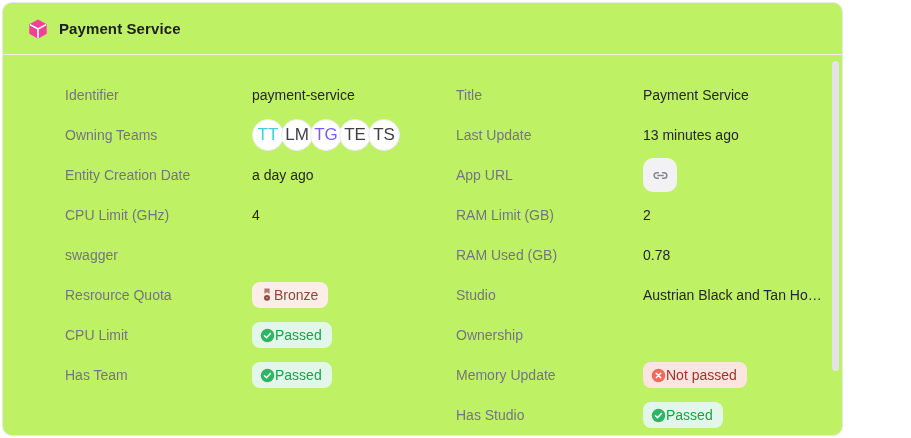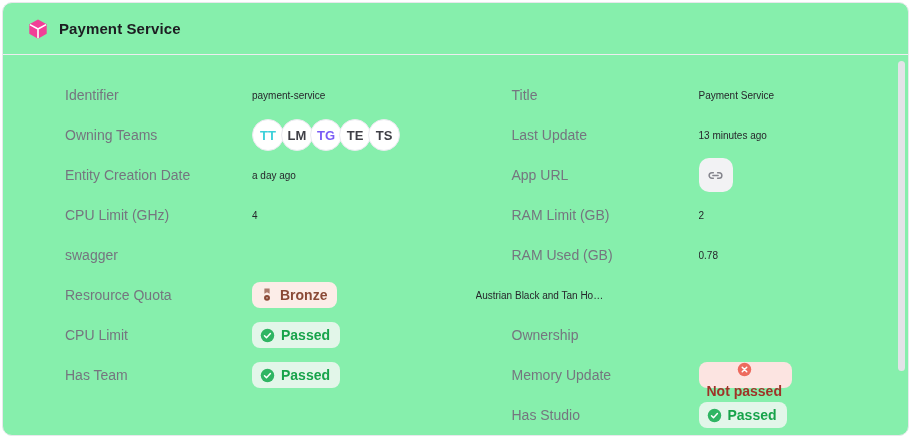--- a/index.html
+++ b/index.html
@@ -1,39 +1,39 @@
 <!DOCTYPE html>
 <html><head>
 <meta charset="utf-8">
 <style>
   * { margin:0; padding:0; box-sizing:border-box; }
   html,body { width:911px; height:438px; background:#fff; overflow:hidden;
               font-family:"Liberation Sans", sans-serif; }
-  .card { position:relative; width:907px; height:434px; margin:2px;
-          background:#86efac; border:1px solid #e8e8ec; border-radius:10px; overflow:hidden; }
+  .card { position:relative; width:841px; height:434px; margin:2px;
+          background:#bef264; border:1px solid #e8e8ec; border-radius:10px; overflow:hidden; }
   .card-header { display:flex; align-items:center; gap:10px; height:52px;
                  padding:0 24px; border-bottom:1px solid #ededf0; }
   .cube-icon { width:22px; height:22px; flex:0 0 auto; }
   .card-title { font-size:15px; font-weight:700; color:#1d1d22; letter-spacing:.1px; }
   .card-body { display:grid; grid-template-columns:1fr 1fr; padding:20px 26px 0 26px; }
   .col-right { padding-left:20px; }
   .field-row { display:flex; align-items:center; height:40px; }
   .field-label { width:187px; flex:0 0 auto; font-size:14px; color:#75757f;margin-left:36px; }
-  .field-value { font-size:10px; font-weight:500; color:#26262b; white-space:nowrap;
+  .field-value { font-size:14px; font-weight:500; color:#26262b; white-space:nowrap;
                  overflow:hidden; text-overflow:ellipsis; max-width:240px; }
   .avatar-group { display:flex; align-items:center; }
   .avatar { width:32px; height:32px; border-radius:50%; background:#fff;
             border:1px solid #e9e9ef; display:flex; align-items:center; justify-content:center;
-            font-size:13px; font-weight:700; }
+            font-size:17px; font-weight:400; }
   .avatar + .avatar { margin-left:-3px; }
-  .badge { display:inline-flex; align-items:center; gap:6px; height:26px;
-           padding:0 10px 0 8px; border-radius:8px; font-size:14px; font-weight:700; }
+  .badge { display:inline-flex; align-items:center; height:26px;
+           padding:0 10px 0 8px; border-radius:8px; font-size:14px; font-weight:400; }
   .badge svg { flex:0 0 auto; }
   .badge--success { background:#e2f6e9; color:#17a34a; }
-  .badge--danger  { background:#fce4e1; color:#9f3227;flex-direction:column; }
+  .badge--danger  { background:#fce4e1; color:#9f3227; }
   .badge--bronze  { background:#fcede8; color:#8a4936; }
   .badge--gold    { background:#faf3dc; color:#6f5d22; }
   .link-button { width:34px; height:34px; border-radius:10px; background:#f2f2f4;
                  border:none; display:flex; align-items:center; justify-content:center;
                  color:#85858d; cursor:pointer; }
   .scrollbar-thumb { position:absolute; top:58px; right:3px; width:7px; height:310px;
                      border-radius:4px; background:#e3e3e8; }
 </style>
 </head>
 <body>
@@ -136,20 +136,21 @@
         </div>
         <div class="field-row">
           <span class="field-label">RAM Limit (GB)</span>
           <span class="field-value">2</span>
         </div>
         <div class="field-row">
           <span class="field-label">RAM Used (GB)</span>
           <span class="field-value">0.78</span>
         </div>
         <div class="field-row">
+          <span class="field-label">Studio</span>
           <span class="field-value">Austrian Black and Tan Ho…</span>
         </div>
         <div class="field-row">
           <span class="field-label">Ownership</span>
         </div>
         <div class="field-row">
           <span class="field-label">Memory Update</span>
           <span class="badge badge--danger">
             <span style="display: inline-flex;">
               <svg width="15" height="15" viewBox="0 0 16 16">

